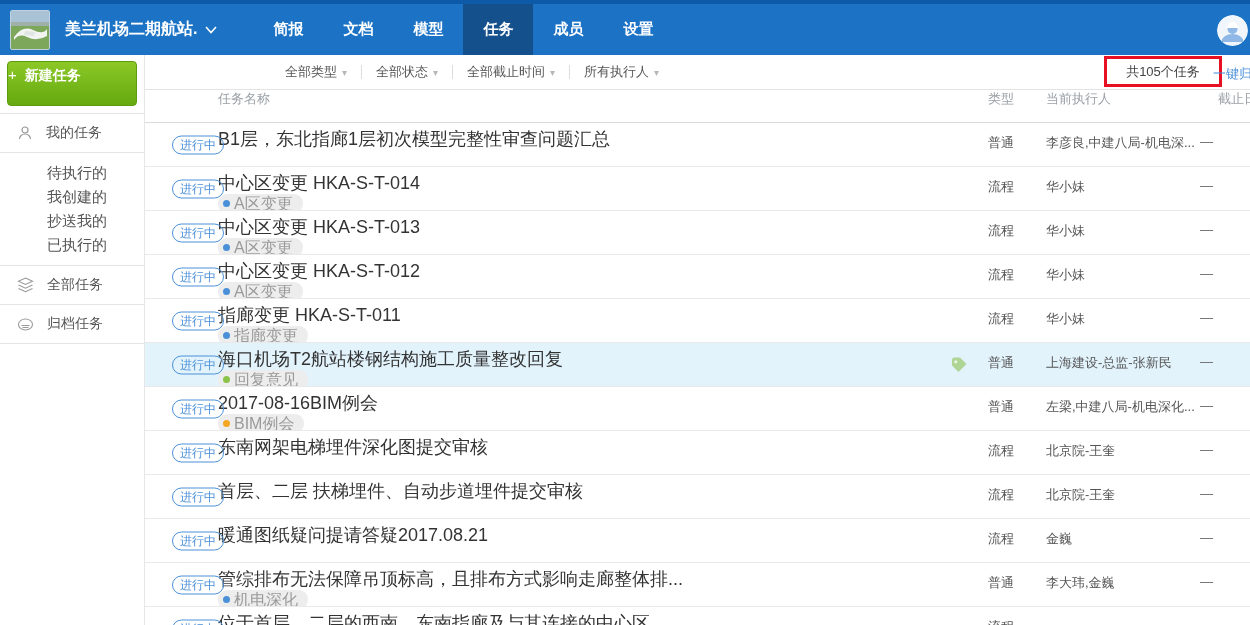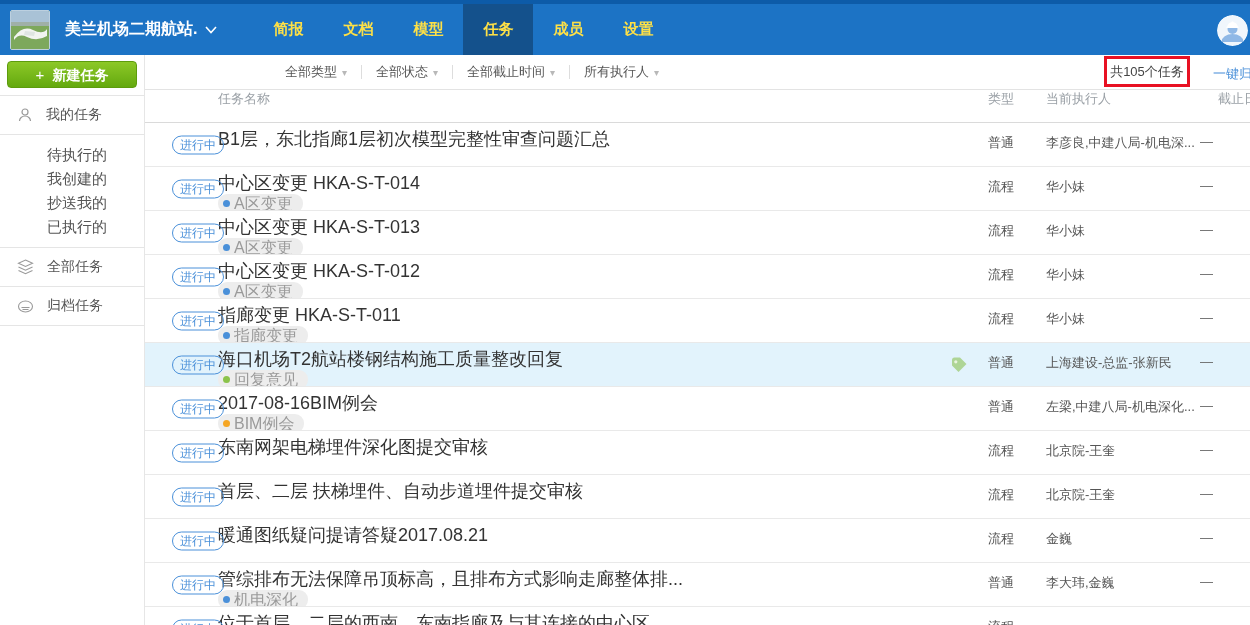--- a/index.html
+++ b/index.html
@@ -8,51 +8,51 @@
 
   
   .topbar { height:55px; background:#1c73c5; border-top:4px solid #0d5ba8;
     box-sizing:border-box; display:flex; align-items:stretch; position:relative; }
   .logo { width:38px; height:38px; margin:6px 0 0 10px; border:1px solid #bcd0e0;
     border-radius:2px; overflow:hidden; flex:none; background:#7da85c; }
   .project-title { display:flex; align-items:center; margin-left:15px; color:#fff;
     font-size:16px; font-weight:bold; cursor:pointer; white-space:nowrap; }
   .chev { margin-left:8px; display:flex; align-items:center; }
   .nav { display:flex; margin-left:36px; }
-  .nav-item { display:flex; align-items:center; padding:0 20px; color:#fde047;
+  .nav-item { display:flex; align-items:center; padding:0 20px; color:#ffffff;
     font-size:15px; font-weight:bold; cursor:pointer; }
   .nav-item.active { background:#14518c; }
   .avatar { position:absolute; right:2px; top:11px; width:31px; height:31px;
     border-radius:50%; cursor:pointer; overflow:hidden; }
 
   
   .layout { display:flex; height:570px; }
   .sidebar { width:145px; flex:none; box-sizing:border-box; border-right:1px solid #e6e6e6; }
-  .btn-new { display:block; width:130px; height:27px; margin:6px auto 7px;
+  .btn-new { display:block; width:130px; height:45px; margin:6px auto 7px;
     background:linear-gradient(180deg,#8cc827,#64a90f); border:1px solid #5d9c0d;
-    border-radius:4px; color:#fff; font-size:14px; font-weight:bold; text-align:center;
+    border-radius:4px; color:#fff; font-size:14px; font-weight:bold; text-align:left;
     line-height:25px; cursor:pointer; box-sizing:border-box; }
   .btn-new .plus { margin-right:8px; font-weight:normal; font-size:15px; }
   .sep { border-top:1px solid #e5e5e5; }
   .side-item { display:flex; align-items:center; gap:13px; padding:10px 0 10px 17px;
     font-size:14px; color:#555; cursor:pointer; }
   .side-item svg { flex:none; }
   .sub-list { padding:8px 0 8px 0; }
   .sub-item { padding:4px 0 4px 47px; font-size:15px; color:#555; cursor:pointer; line-height:16px; }
 
   .main { flex:1; position:relative; overflow:hidden; }
 
   
   .filterbar { height:35px; border-bottom:1px solid #e3e3e3; display:flex;
     align-items:center; padding-left:140px; box-sizing:border-box; position:relative; }
   .filter-item { font-size:13px; color:#555; margin-right:14px; cursor:pointer;
     display:flex; align-items:center; gap:5px; white-space:nowrap; }
   .caret { color:#b8b8b8; font-size:10px; }
   .fsep { width:1px; height:14px; background:#ddd; margin-right:14px; }
-  .count-box { position:absolute; left:959px; top:1px; width:86px; height:31px;
+  .count-box { position:absolute; left:959px; top:1px; width:118px; height:31px;
     border:3px solid #e81123; box-sizing:border-box; display:flex; align-items:center;
     justify-content:center; }
   .count-text { font-size:13px; color:#444; white-space:nowrap; }
   .archive-link { position:absolute; left:1068px; top:10px; font-size:13px;
     color:#4a90d9; white-space:nowrap; cursor:pointer; }
 
   
   .thead { height:32px; display:flex; border-bottom:1px solid #dadada;
     font-size:13px; color:#9aa0a6; }
   .h-name { flex:1; padding-left:73px; box-sizing:border-box; }

